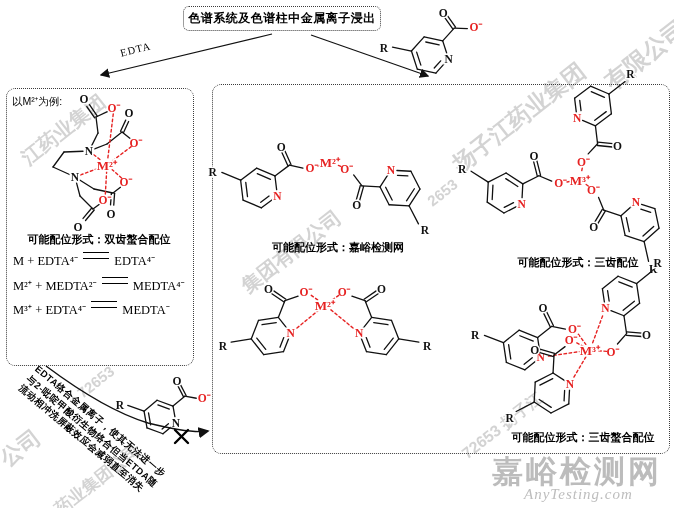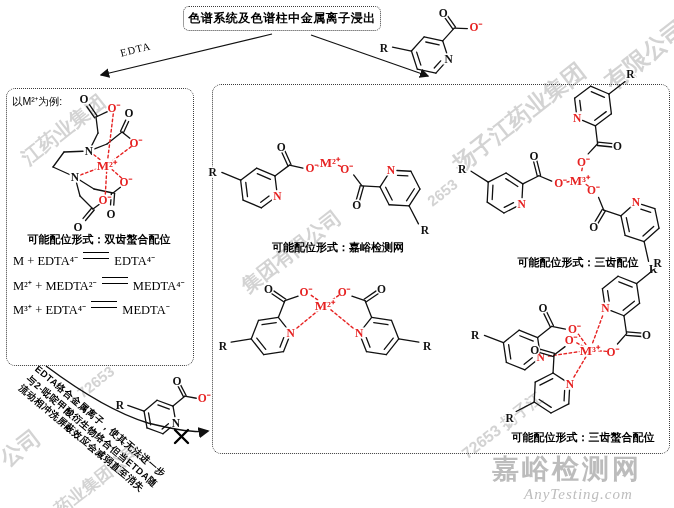--- a/index.html
+++ b/index.html
@@ -15,21 +15,21 @@
   #example-label{position:absolute;left:12px;top:94px;font-size:10.5px;font-weight:normal;z-index:3;}
   #eqs{position:absolute;left:13px;top:252px;z-index:3;font-family:"Liberation Serif",serif;font-size:12.5px;}
   .eq-row{display:flex;height:24.5px;white-space:nowrap;}
   .eq-dbl{display:inline-block;width:26px;height:5px;border-top:1.4px solid #000;border-bottom:1.4px solid #000;margin:0 5px;}
   #edta-label{position:absolute;left:120px;top:44px;z-index:3;transform:rotate(-14deg);
               font-family:"Liberation Serif",serif;font-size:10.5px;letter-spacing:1px;}
   #note{position:absolute;left:40px;top:363px;z-index:3;transform:rotate(40deg);transform-origin:0 0;
         font-size:9.5px;font-weight:bold;line-height:12.5px;white-space:nowrap;letter-spacing:.5px;}
   .wm{position:absolute;z-index:0;transform:rotate(-38deg);transform-origin:0 0;white-space:nowrap;
       color:rgba(150,150,150,.42);font-weight:bold;}
-  #brand{position:absolute;left:492px;top:451px;z-index:5;font-size:27px;font-weight:bold;
+  #brand{position:absolute;left:492px;top:451px;z-index:5;font-size:31px;font-weight:bold;
          letter-spacing:3px;color:rgba(165,165,165,.75);}
   #brand-sub{position:absolute;left:524px;top:486px;z-index:5;font-size:15px;font-style:italic;
              letter-spacing:1px;color:rgba(178,178,178,.85);font-family:"Liberation Serif",serif;}
   .atom{font-family:"Liberation Serif",serif;font-weight:bold;paint-order:stroke;stroke:#ffffff;stroke-width:3px;}
 </style>
 </head>
 <body>
 
 <div id="canvas">
 

